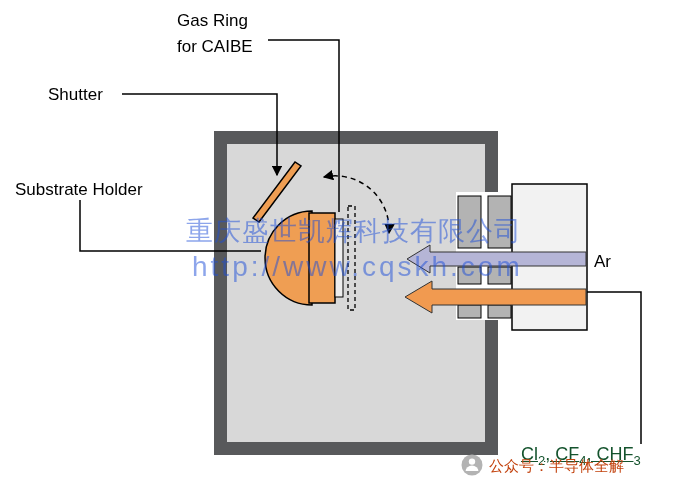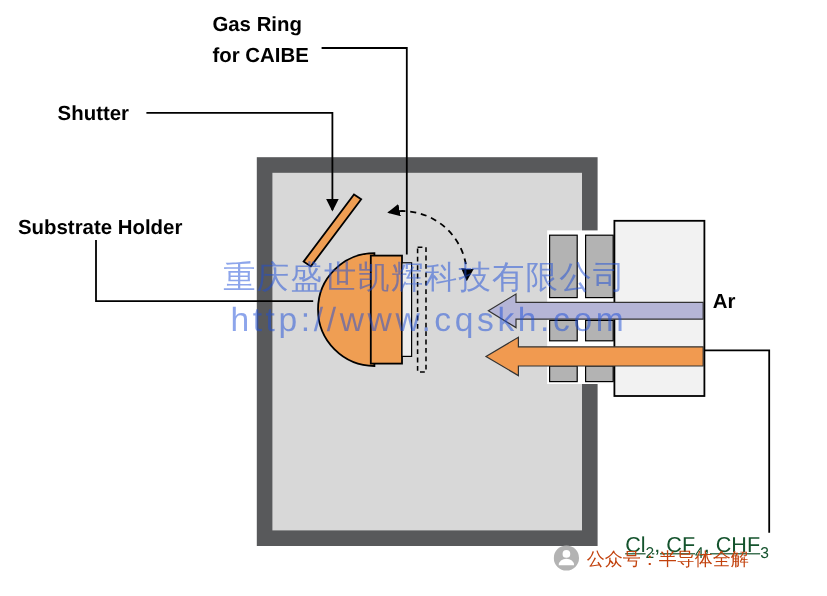--- a/index.html
+++ b/index.html
@@ -15,21 +15,20 @@
   .stage svg.diagram {
     position: absolute;
     left: 0; top: 0;
   }
   .label {
     position: absolute;
     color: #000000;
     font-size: 17px;
     line-height: 1.5;
     white-space: nowrap;
-    font-weight: bold;
   }
   .gas-formula {
     position: absolute;
     color: #14532d;
     font-size: 18px;
     white-space: nowrap;
     text-decoration: underline;
   }
   .gas-formula sub {
     font-size: 13px;
@@ -102,21 +101,21 @@
 
   <div class="label" style="left:177px; top:8px;">
     <div>Gas Ring</div>
     <div>for CAIBE</div>
   </div>
 
   <div class="label" style="left:15px; top:177px;">Substrate Holder</div>
 
   <div class="label" style="left:48px; top:82px;">Shutter</div>
 
-  <div class="label" style="left:594px; top:239px;">Ar</div>
+  <div class="label" style="left:594px; top:249px;">Ar</div>
 
   <div class="gas-formula" style="left:521px; top:444px;">
     <span>Cl</span><sub>2</sub><span>, CF</span><sub>4</sub><span>, CHF</span><sub>3</sub>
   </div>
 
   <div class="watermark wm-1">重庆盛世凯辉科技有限公司</div>
   <div class="watermark wm-2">http://www.cqskh.com</div>
 
   <div class="footer">
     <svg width="22" height="22" viewBox="0 0 22 22">

